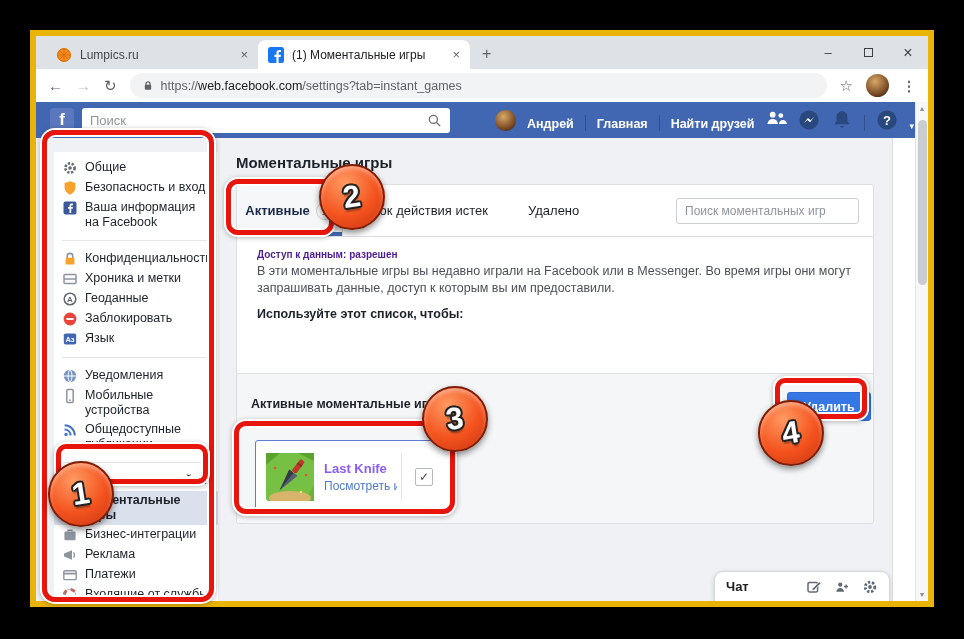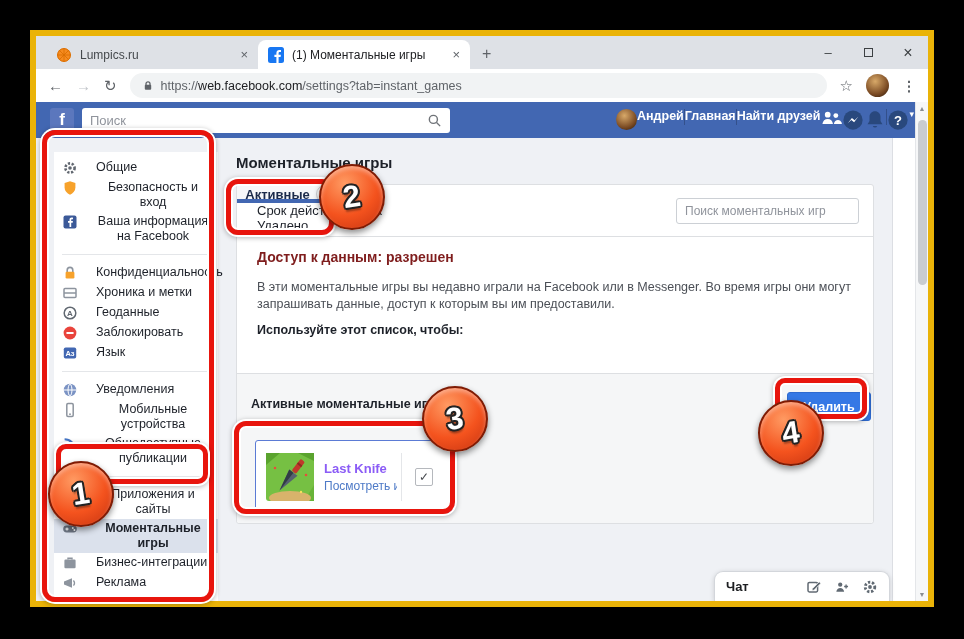--- a/index.html
+++ b/index.html
@@ -37,60 +37,60 @@
 
   
   .fbheader { height:36px; background:#4267b2; display:flex; align-items:center; padding:0 14px; gap:8px; flex:0 0 36px; }
   .fb-logo { width:24px; height:24px; border-radius:3px; background:#5b77bd; color:#fff; font-weight:bold;
              font-size:17px; display:flex; align-items:center; justify-content:center; }
   .fb-search { width:368px; height:25px; background:#fff; border-radius:3px; display:flex; align-items:center; padding:0 8px; }
   .fb-search input { border:none; outline:none; background:transparent; flex:1; font-size:13px; color:#1d2129;
                      font-family:"Liberation Sans",sans-serif; }
   .fb-search input::placeholder { color:#90949c; }
   .mag { width:15px; height:15px; }
-  .fb-right { margin-left:auto; display:flex; align-items:flex-start; }
+  .fb-right { margin-left:auto; display:flex; align-items:flex-end; gap:11px; }
   .fb-name, .fb-link { color:#fff; font-size:12.5px; font-weight:bold; white-space:nowrap; }
   .av22 { width:21px; height:21px; }
   .fb-sep { width:1px; height:16px; background:rgba(0,0,0,.22); }
   .hicon { width:22px; height:22px; position:relative; }
   .caret { color:#fff; font-size:9px; }
 
   
   .page { flex:1; background:#eff1f5; position:relative; overflow:hidden; }
 
   
   .scrollbar { position:absolute; top:66px; bottom:0; right:0; width:13px; background:#f6f7f8; border-left:1px solid #e4e6e9; z-index:5; }
   .sb-arrow { position:absolute; left:0; right:0; text-align:center; font-size:7px; color:#8a8d91; }
   .sb-thumb { position:absolute; top:18px; left:2px; width:9px; height:165px; background:#c9ccd0; border-radius:5px; }
   .right-rail { position:absolute; top:0; bottom:0; right:13px; width:23px; background:#fff; border-left:1px solid #dcdee3; }
 
   
   .sidebar { position:absolute; left:18px; top:14px; width:164px; background:#fff; padding:6px 0; }
-  .sb-item { display:flex; align-items:flex-start; gap:18px; padding:2px 8px; font-size:12.5px; line-height:15px; color:#1d2129;text-align:center; }
+  .sb-item { display:flex; align-items:flex-start; gap:7px; padding:2px 8px; font-size:12.5px; line-height:15px; color:#1d2129; }
   .sb-item.selected { background:#dbe1ec; font-weight:bold; }
   .icn { width:16px; height:16px; flex:0 0 16px; }
   .icn svg { width:100%; height:100%; display:block; }
   .sb-div { height:1px; background:#e4e6e9; margin:8px 8px; }
 
   
   .page-title { position:absolute; left:200px; top:16px; font-size:15px; font-weight:bold; color:#1d2129; }
   .card { position:absolute; left:200px; top:46px; width:638px; background:#fff; border:1px solid #dddfe2; border-radius:3px; }
   .tabs-row { height:52px; border-bottom:1px solid #dddfe2; display:flex; align-items:stretch; position:relative; }
   .ctab { display:flex; align-items:center; padding:0 20px; font-size:13px; color:#1d2129; gap:6px; }
   .ctab.active { width:106px; justify-content:center; padding:0; background:#f6f7f9; border-right:1px solid #e3e5e8;
                  font-weight:bold; color:#1b2a4a; position:relative; }
   .ctab.active::after { content:""; position:absolute; left:0; right:0; bottom:0; height:4px; background:#4267b2; }
   .tab-badge { width:18px; height:18px; border-radius:50%; background:#fff; border:1px solid #ced0d4;
                font-size:11px; font-weight:normal; color:#4b4f56; display:flex; align-items:center; justify-content:center; }
   .card-search { position:absolute; right:14px; top:13px; width:183px; height:26px; border:1px solid #ccd0d5;
                  border-radius:3px; padding:0 8px; font-size:12px; color:#1d2129; outline:none;
                  font-family:"Liberation Sans",sans-serif; }
   .card-search::placeholder { color:#90949c; }
   .desc { height:136px; padding:12px 20px 0; overflow:hidden; }
-  .desc h3 { font-size:14px; color:#7f1d1d; margin-bottom:14px; }
+  .desc h3 { font-size:10px; color:#4c1d95; margin-bottom:3px; }
   .desc p { font-size:12.5px; color:#4b4f56; line-height:17px; margin-bottom:10px; max-width:600px; }
   .desc h4 { font-size:12.5px; color:#1d2129; margin-bottom:6px; }
   .bullet-row { display:flex; align-items:baseline; gap:8px; padding-left:14px; font-size:12.5px; color:#4b4f56; line-height:18px; }
   .bullet { width:6px; height:6px; background:#4267b2; flex:0 0 6px; position:relative; top:-1px; }
   .games-sec { background:#f5f6f7; border-top:1px solid #dddfe2; position:relative; height:150px; border-radius:0 0 3px 3px; }
   .games-label { position:absolute; left:14px; top:23px; font-size:12.5px; font-weight:bold; color:#1d2129; }
   .delete-btn { position:absolute; left:550px; top:18px; width:84px; height:29px; background:#3578e5; color:#fff;
                 border:1px solid #2e6ad0; border-radius:3px; font-size:12.5px; font-weight:bold;
                 font-family:"Liberation Sans",sans-serif; }
   .game-card { position:absolute; left:18px; top:66px; width:197px; height:73px; background:#fff;
@@ -375,21 +375,21 @@
                 </svg>
               </span>
               <span class="sb-label">Входящие от службы поддержки</span>
             </div>
           </div>
       </div>
 
       <div class="page-title">Моментальные игры</div>
       <div class="card">
         <div class="tabs-row">
-          <div style="display:flex;flex-direction:column;">
+          <div style="display:flex;">
               <div class="ctab active">
                 <span>Активные</span>
                 <span class="tab-badge">1</span>
               </div>
               <div class="ctab">
                 <span>Срок действия истек</span>
               </div>
               <div class="ctab">
                 <span>Удалено</span>
               </div>

